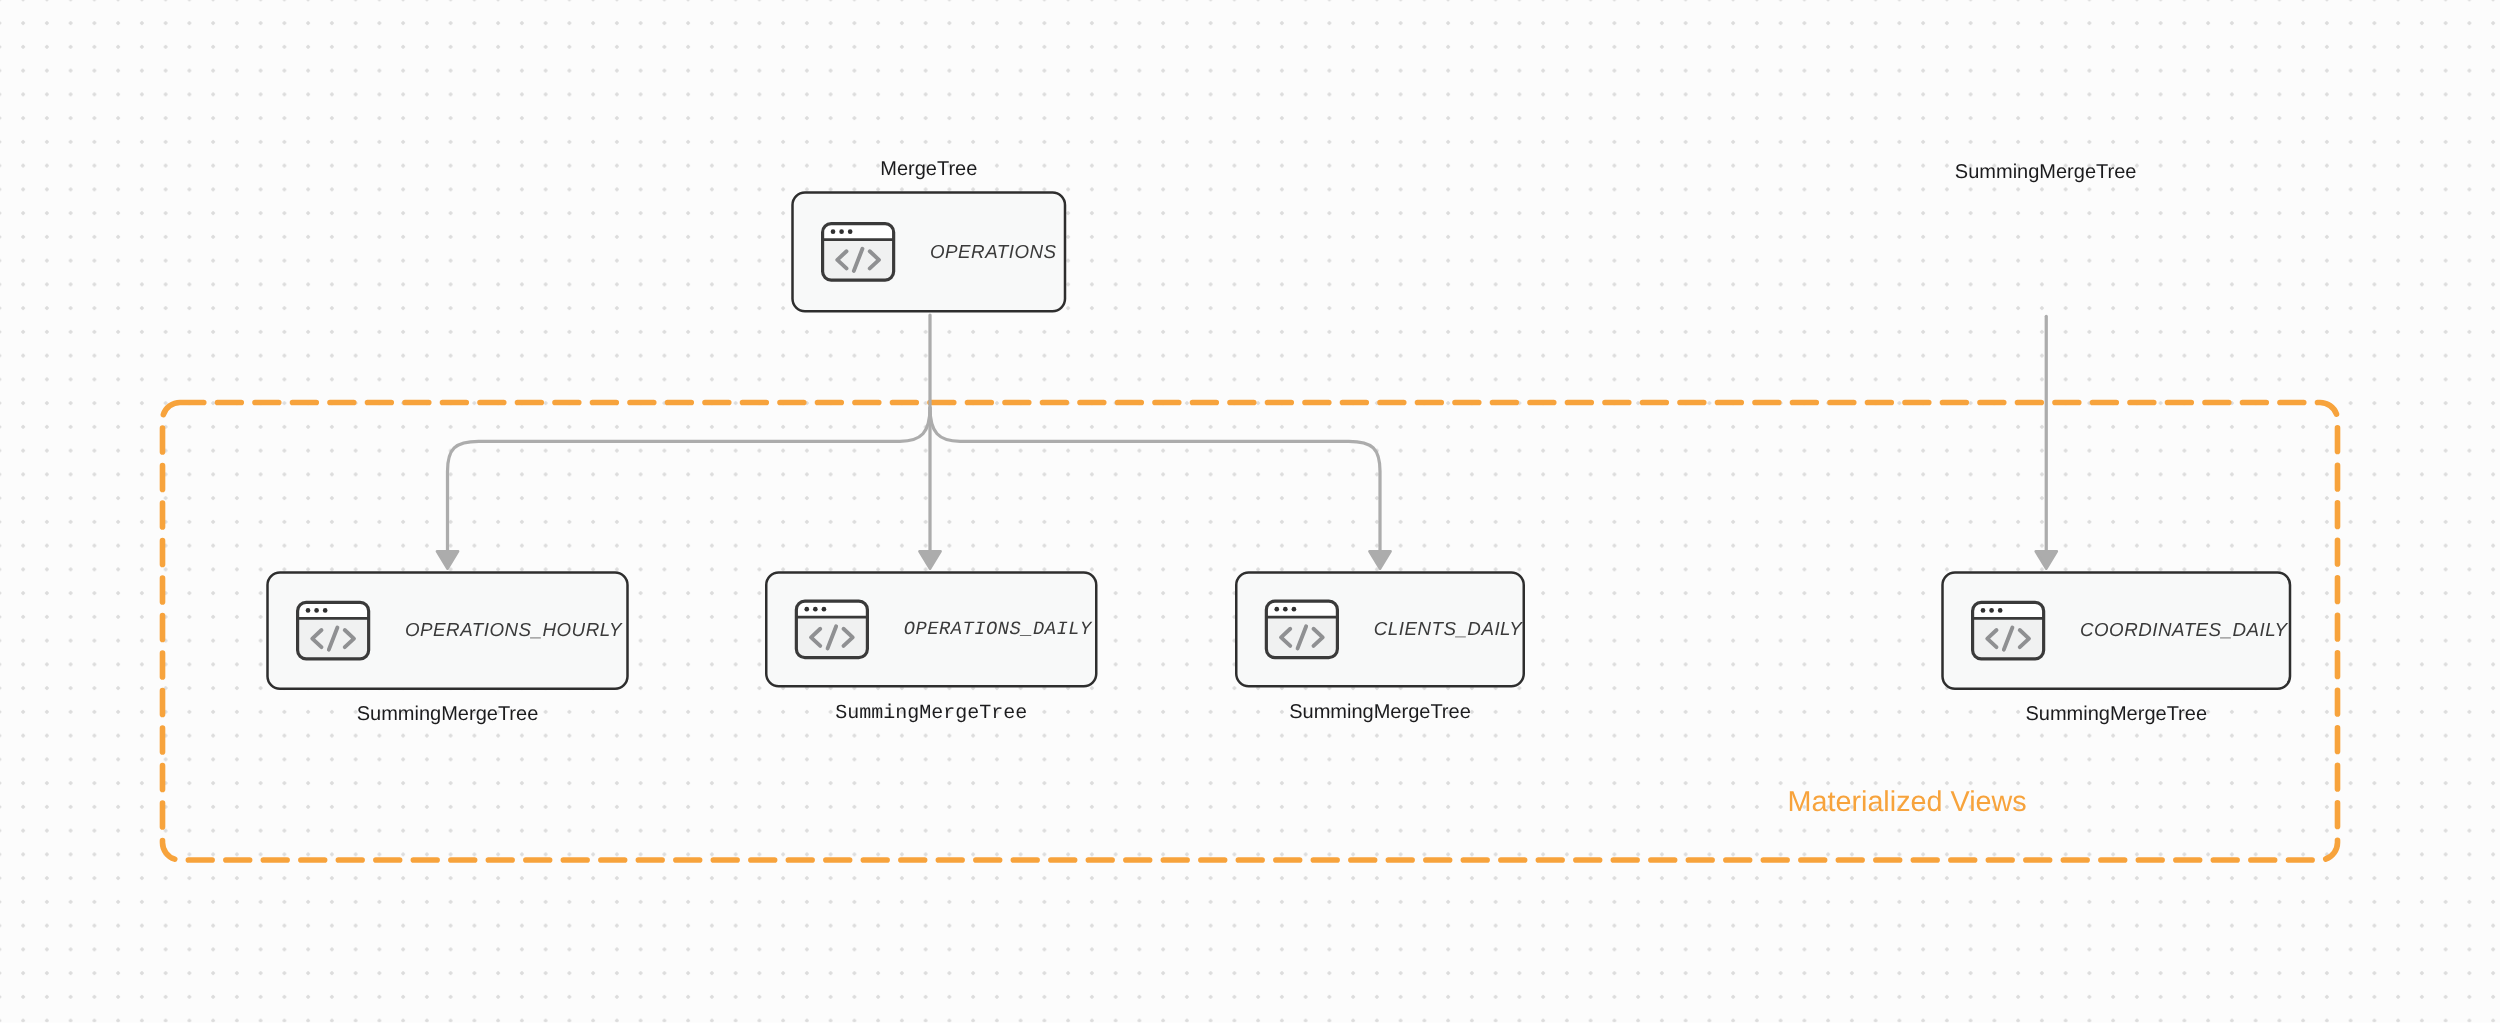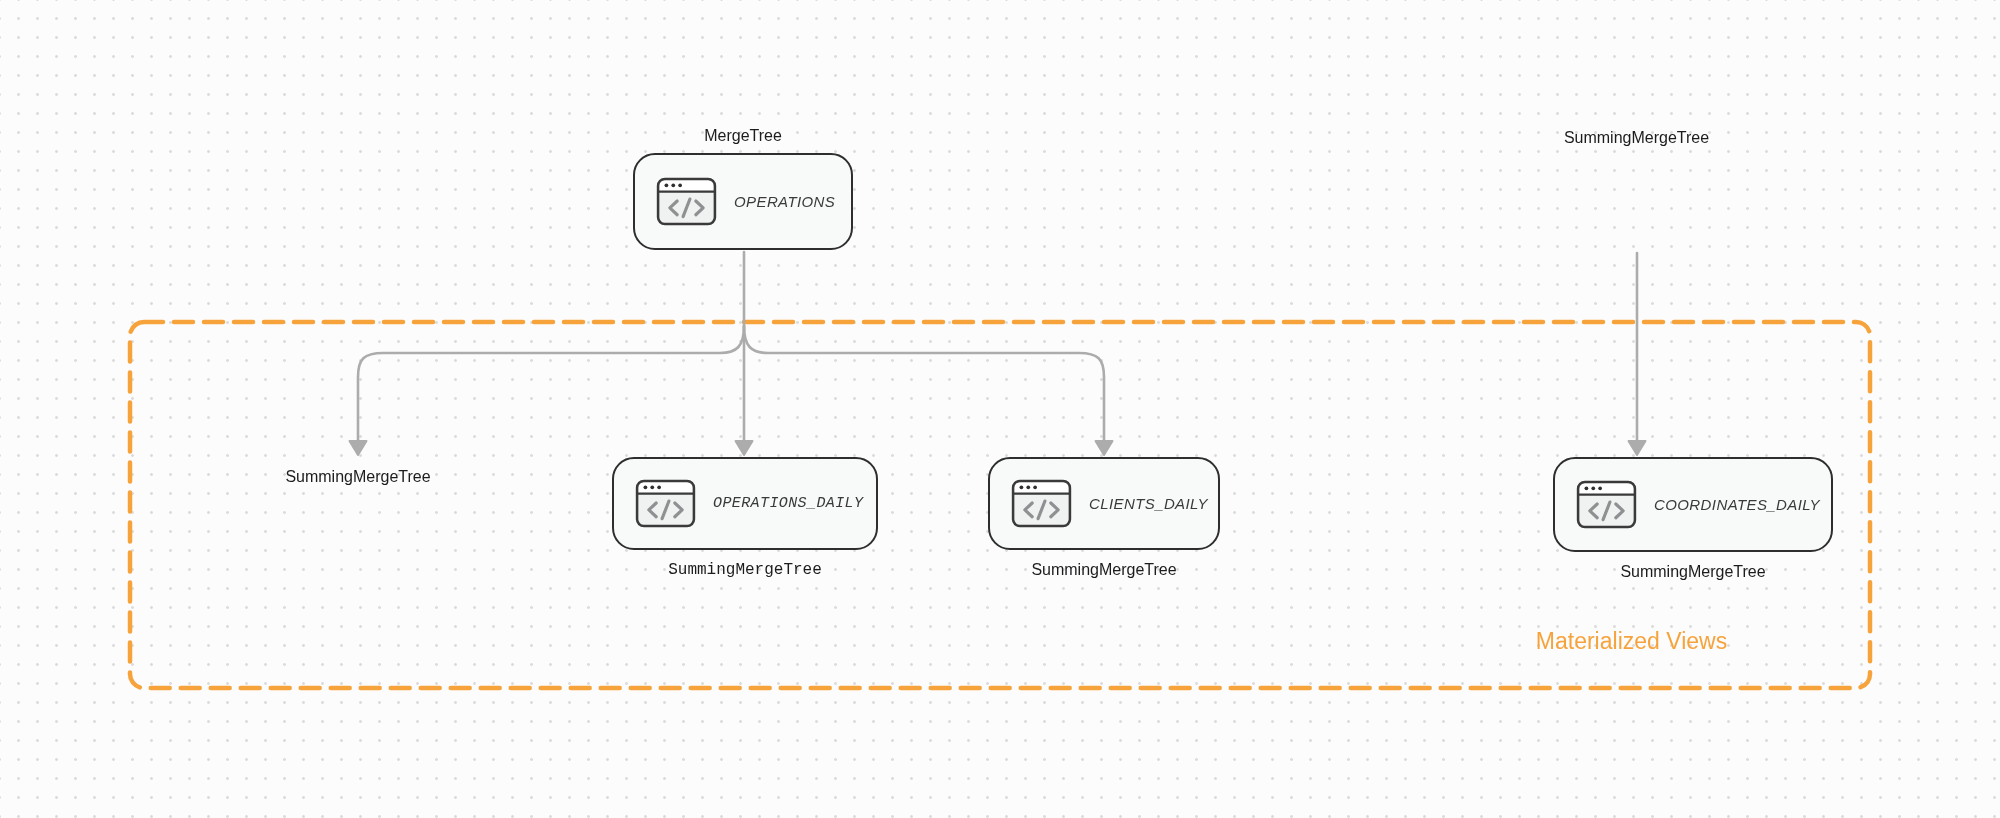--- a/index.html
+++ b/index.html
@@ -29,25 +29,25 @@
     line-height: 22px;
     height: 22px;
     color: #1c1c1e;
     white-space: nowrap;
   }
   .engine-label.above { margin-bottom: 6px; }
   .engine-label.below { margin-top: 9px; }
   .node-card {
     box-sizing: border-box;
     border: 2.5px solid var(--node-border, #2e2e2e);
-    border-radius: 22px;
+    border-radius: 11px;
     background: var(--node-fill, #f8f9f9);
     display: flex;
     align-items: center;
-    gap: 17px;
+    gap: 27px;
     padding-left: 21px;
   }
   .node-label {
     font-style: italic;
     font-size: 15px;
     font-weight: 500;
     color: #3a3a3a;
     letter-spacing: 0.4px;
     white-space: nowrap;
   }
@@ -55,21 +55,21 @@
     display: block;
     width: 61px;
     height: 49px;
     flex: 0 0 auto;
   }
   .mv-label {
     position: absolute;
     left: 1430px;
     top: 628px;
     width: 403px;
-    text-align: center;
+    text-align: left;
     font-size: 23px;
     font-weight: 500;
     color: var(--accent-orange, #f7a33c);
     white-space: nowrap;
   }
   .defs-holder { position: absolute; width: 0; height: 0; overflow: hidden; }
 </style>
 </head>
 <body>
 
@@ -119,20 +119,26 @@
         </svg>
       <span class="node-label">OPERATIONS</span>
     </div>
   </div>
 
   <div class="node-group" style="left:1483px; top:127px; width:307px;">
     <div class="engine-label above">SummingMergeTree</div>
   </div>
 
   <div class="node-group" style="left:213px; top:457px; width:290px;">
+    <div class="node-card" style="height:95px;">
+      <svg class="icon" viewBox="0 0 62 50">
+          <use href="#code-window"></use>
+        </svg>
+      <span class="node-label">OPERATIONS_HOURLY</span>
+    </div>
     <div class="engine-label below">SummingMergeTree</div>
   </div>
 
   <div class="node-group" style="left:612px; top:457px; width:266px;font-family:Liberation Mono, monospace;">
     <div class="node-card" style="height:93px;">
       <svg class="icon" viewBox="0 0 62 50">
           <use href="#code-window"></use>
         </svg>
       <span class="node-label">OPERATIONS_DAILY</span>
     </div>

